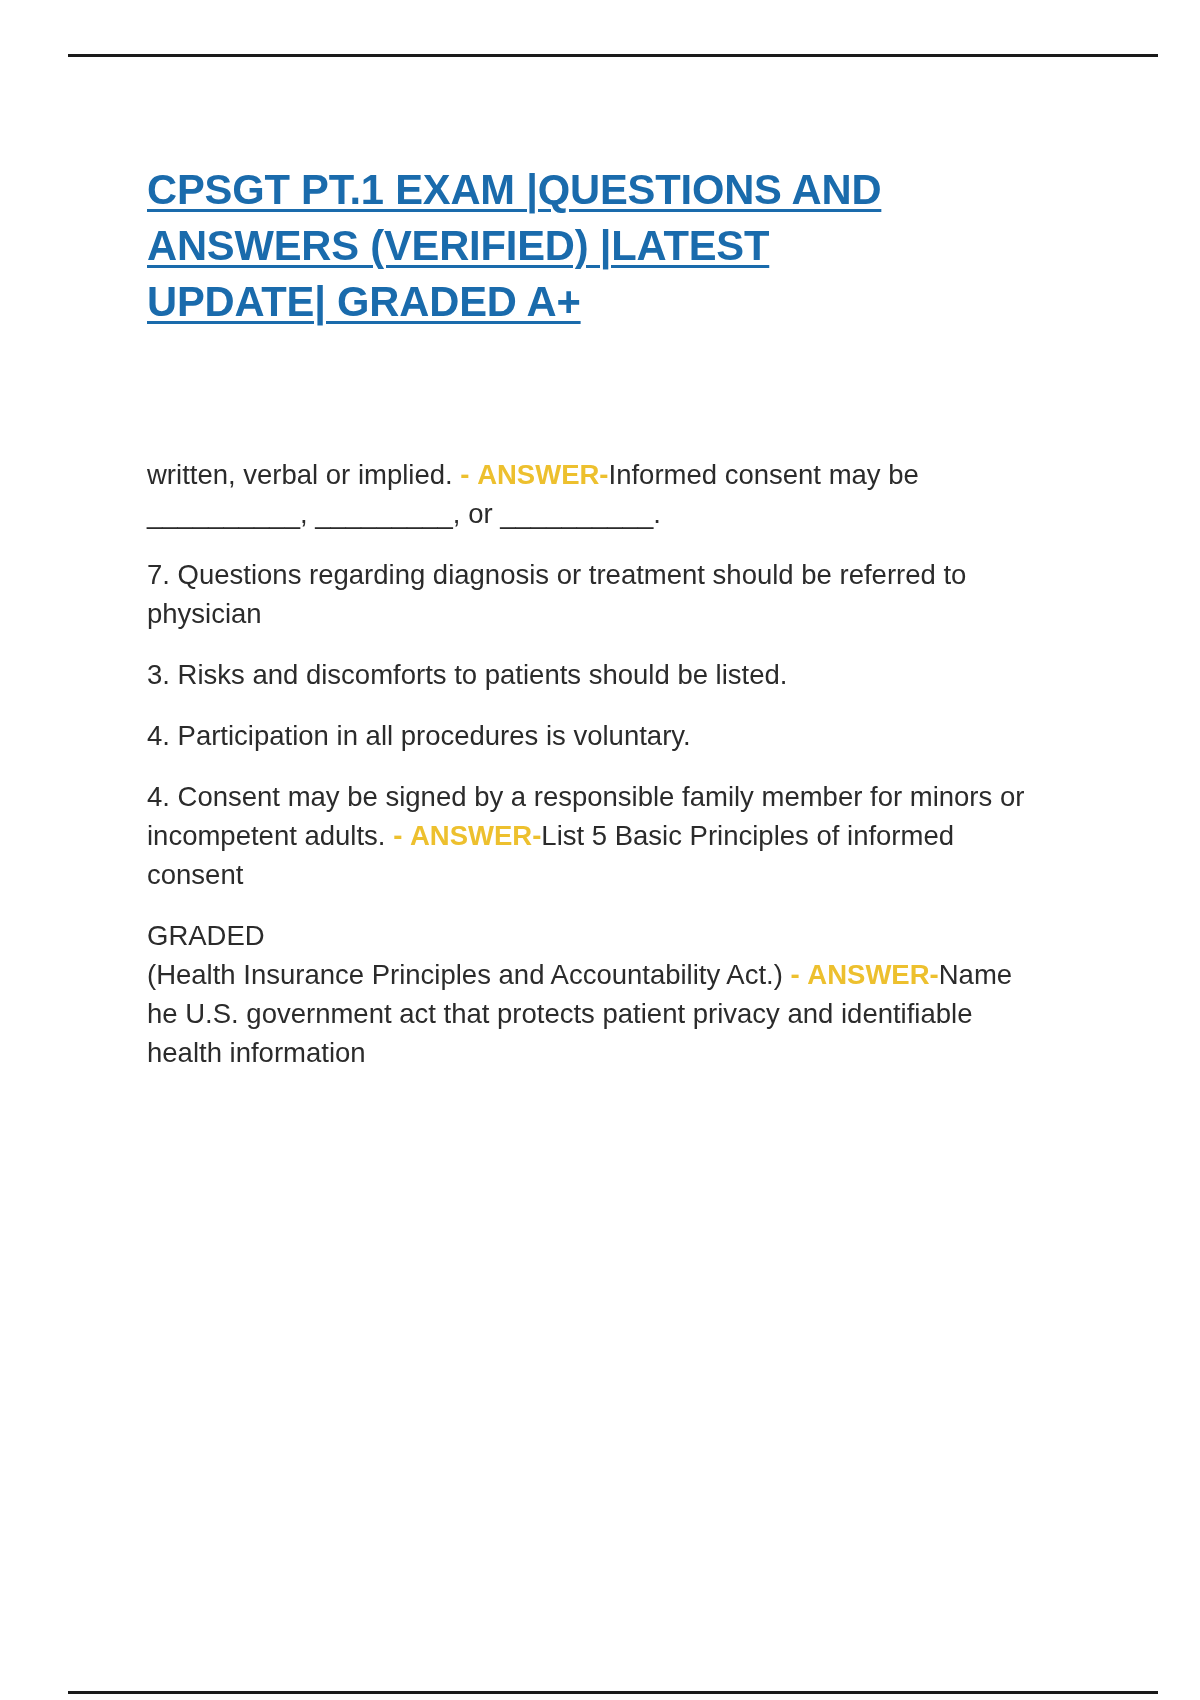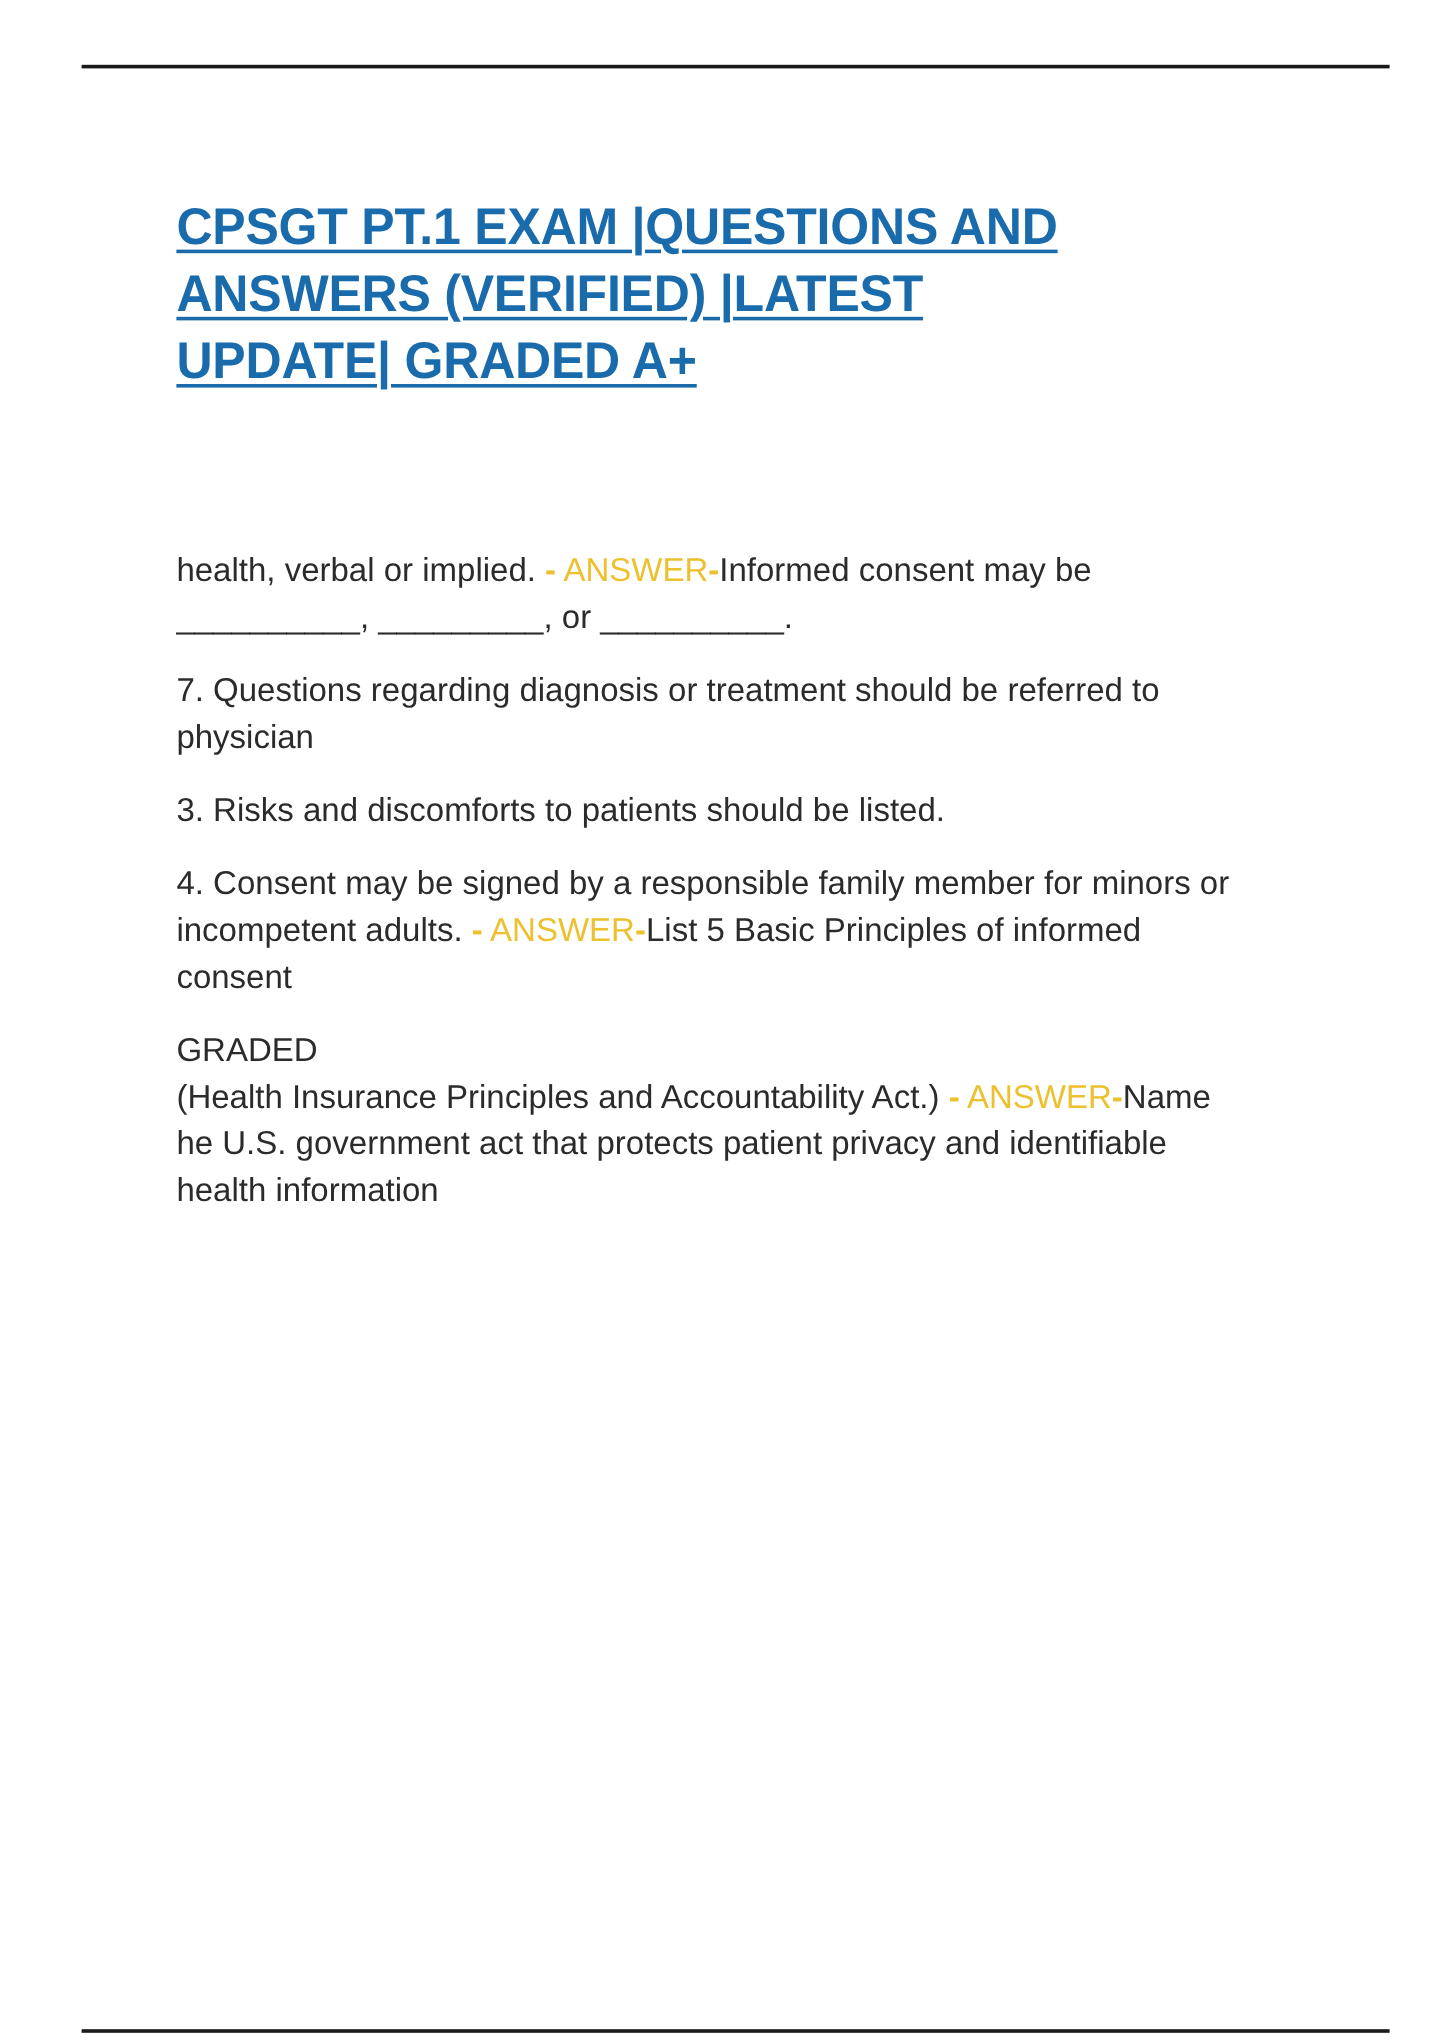--- a/index.html
+++ b/index.html
@@ -68,21 +68,21 @@
     font-size: 27.5px;
     line-height: 39px;
     font-weight: normal;
   }
   .para {
     margin: 0 0 22px 0;
     text-align: left;
   }
   .ans {
     color: #edc02e;
-    font-weight: normal;
+    font-weight: bold;
   }
   .dash {
     color: #edc02e;
     font-weight: bold;
   }
   .hipaa-block .line { display: block; }
 </style>
 </head>
 <body>
 
@@ -91,27 +91,28 @@
   <div class="rule rule-top"></div>
 
   <h1 class="doc-title">
     <span class="tline"><span class="u">CPSGT PT.1 EXAM |QUESTIONS AND</span></span>
     <span class="tline"><span class="u">ANSWERS (VERIFIED) |LATEST</span></span>
     <span class="tline"><span class="u">UPDATE| GRADED A+</span></span>
   </h1>
 
   <div class="body-block">
 
-    <p class="para"><span>health, verbal or implied. </span><span class="dash">-</span><span> </span><span class="ans">ANSWER</span><span class="dash">-</span><span>Informed consent may be __________, _________, or __________.</span></p>
+    <p class="para"><span>written, verbal or implied. </span><span class="dash">-</span><span> </span><span class="ans">ANSWER</span><span class="dash">-</span><span>Informed consent may be __________, _________, or __________.</span></p>
 
 
     <p class="para">7. Questions regarding diagnosis or treatment should be referred to physician</p>
 
     <p class="para">3. Risks and discomforts to patients should be listed.</p>
 
+    <p class="para">4. Participation in all procedures is voluntary.</p>
 
     <p class="para"><span>4. Consent may be signed by a responsible family member for minors or incompetent adults. </span><span class="dash">-</span><span> </span><span class="ans">ANSWER</span><span class="dash">-</span><span>List 5 Basic Principles of informed consent</span></p>
 
     <p class="para hipaa-block"><span class="line">GRADED</span><span>(Health Insurance Principles and Accountability Act.) </span><span class="dash">-</span><span> </span><span class="ans">ANSWER</span><span class="dash">-</span><span>Name he U.S. government act that protects patient privacy and identifiable health information</span></p>
 
   </div>
 
   <div class="rule rule-bottom"></div>
 
 </div>

